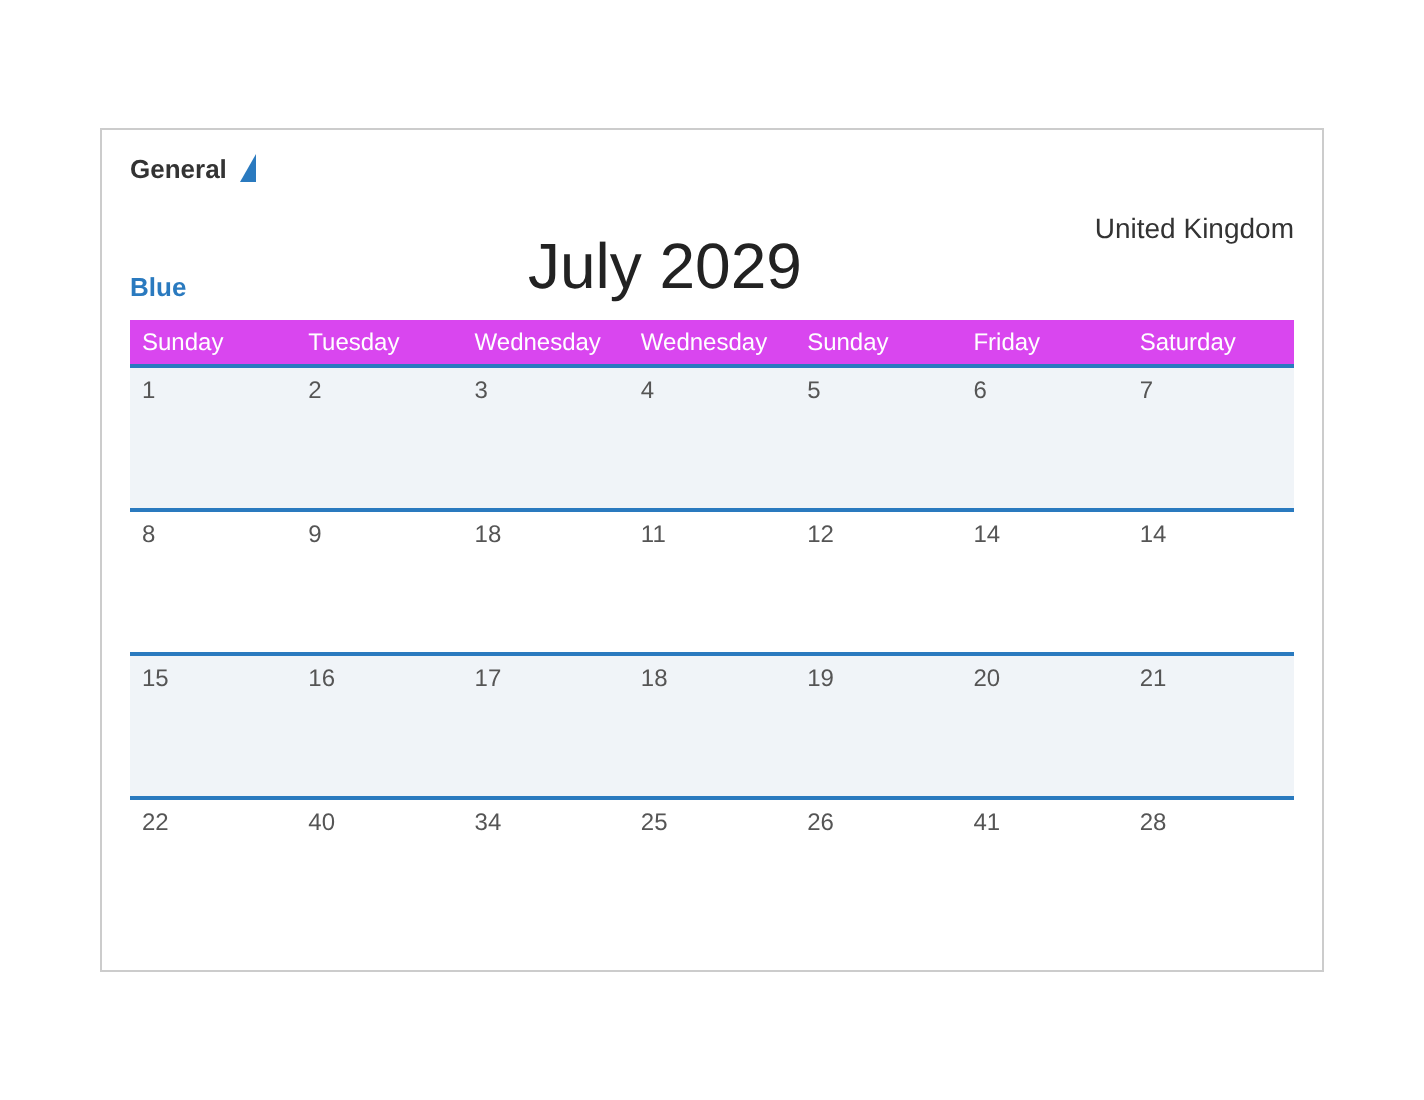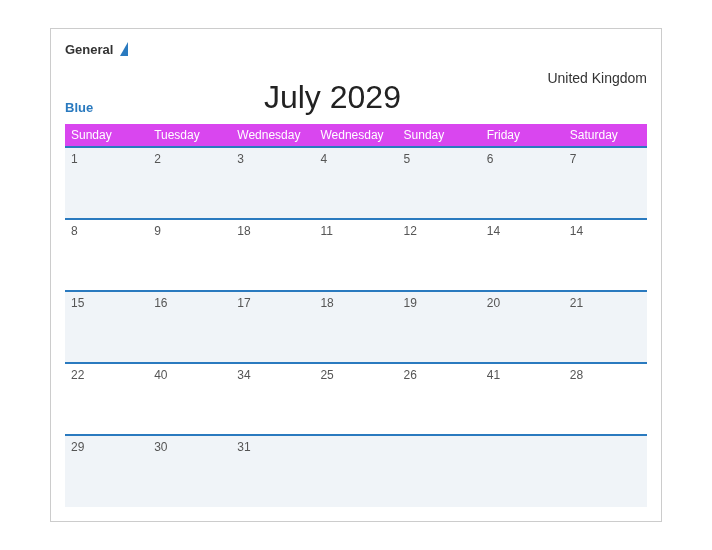--- a/index.html
+++ b/index.html
@@ -160,24 +160,15 @@
         </tr>
         <tr>
           <td><span class="day-num">22</span></td>
           <td><span class="day-num">40</span></td>
           <td><span class="day-num">34</span></td>
           <td><span class="day-num">25</span></td>
           <td><span class="day-num">26</span></td>
           <td><span class="day-num">41</span></td>
           <td><span class="day-num">28</span></td>
         </tr>
-        <tr>
-          <td><span class="day-num">29</span></td>
-          <td><span class="day-num">30</span></td>
-          <td><span class="day-num">31</span></td>
-          <td></td>
-          <td></td>
-          <td></td>
-          <td></td>
-        </tr>
       </tbody>
   </table>
 </div>
 
 </body></html>

